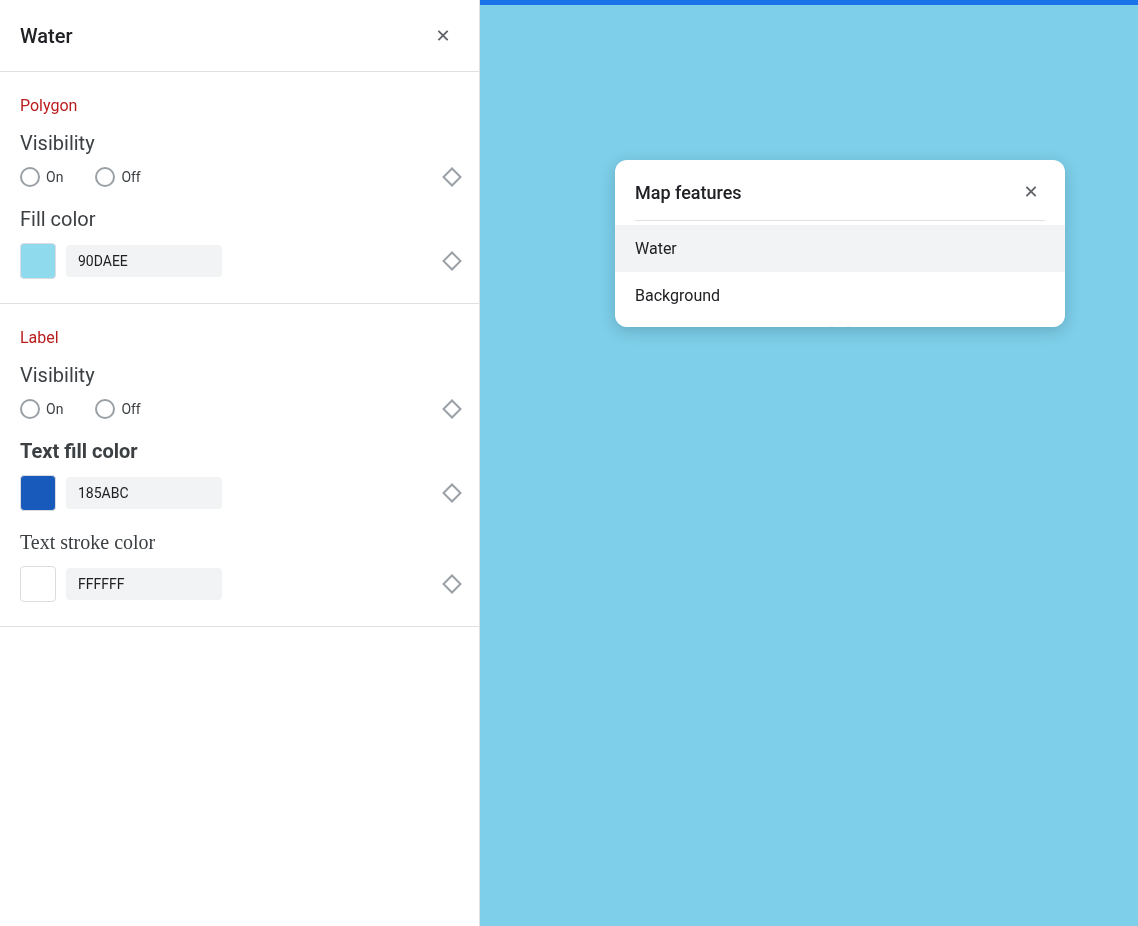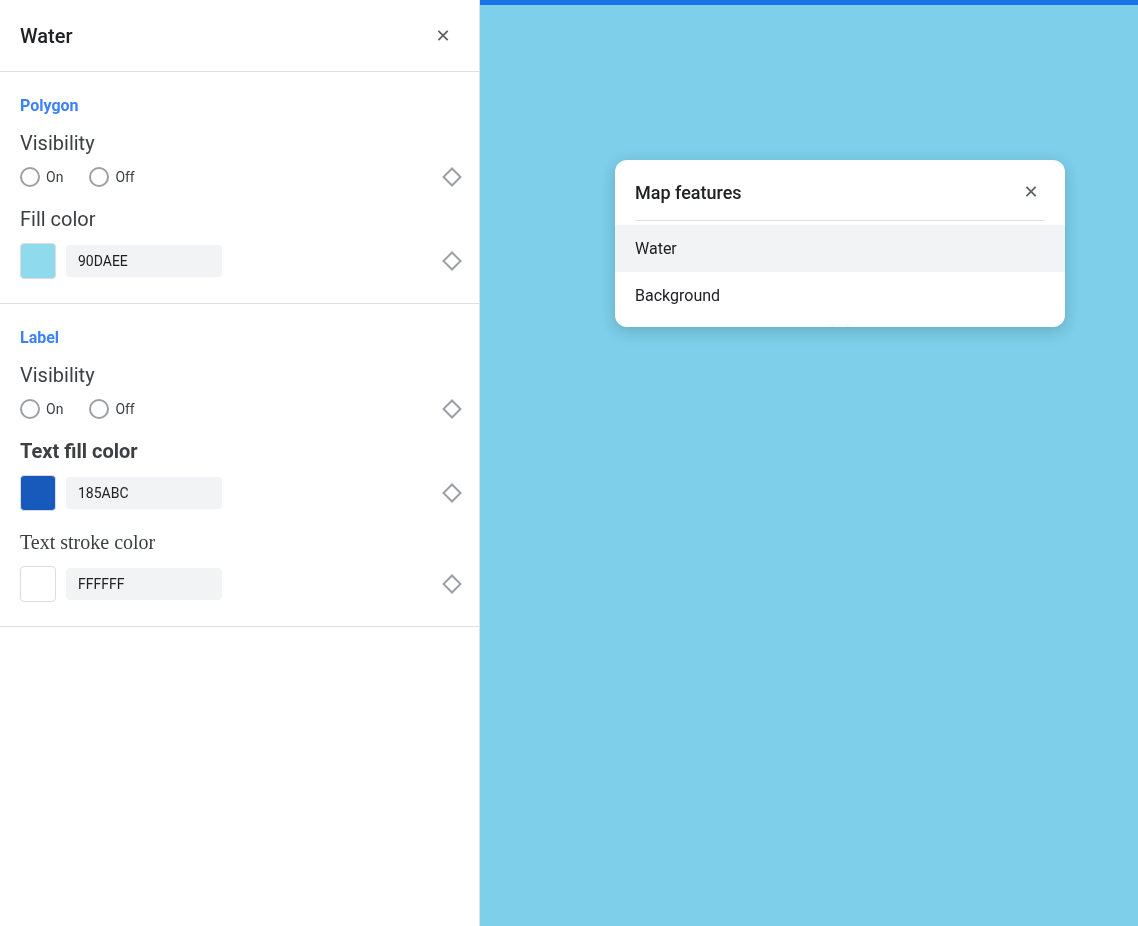--- a/index.html
+++ b/index.html
@@ -55,35 +55,35 @@
       border-radius: 50%;
     }
 
     .section {
       padding: 24px 20px;
       border-bottom: 1px solid #e0e0e0;
     }
 
     .section-title {
       font-size: 16px;
-      font-weight: 700;
-      color: #3b82f6;
+      font-weight: 400;
+      color: #b91c1c;
       margin-bottom: 16px;
     }
 
     .field-label {
       font-size: 20px;
       color: #3c4043;
       margin-bottom: 12px;
     }
 
     .radio-group {
       display: flex;
       align-items: center;
-      gap: 16px;
+      gap: 22px;
       flex: 1;
     }
 
     .radio-option {
       display: flex;
       align-items: center;
       gap: 6px;
       margin-right: 10px;
     }
 

